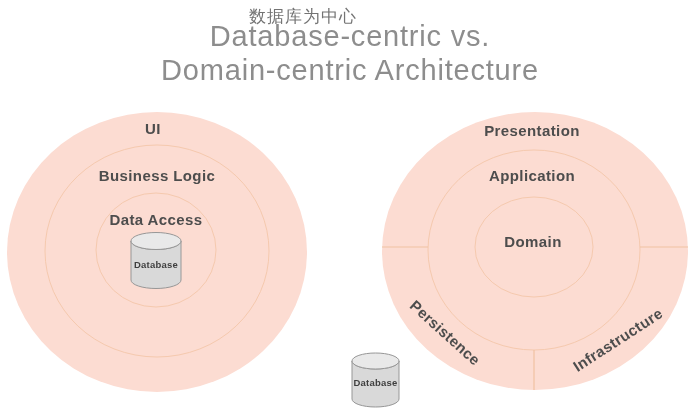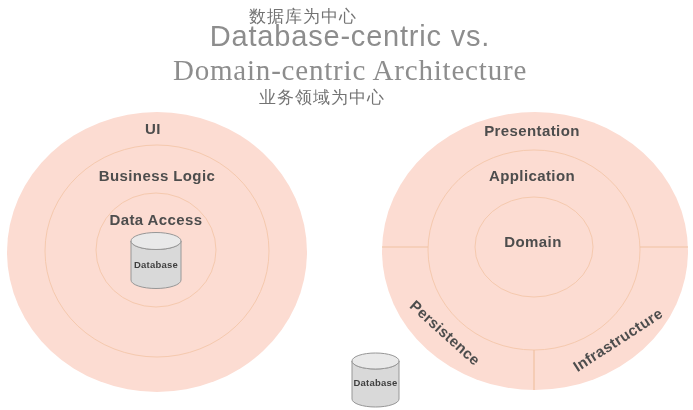--- a/index.html
+++ b/index.html
@@ -27,21 +27,21 @@
     position: absolute;
     left: 350px;
     transform: translateX(-50%);
     font-size: 29px;
     font-weight: 300;
     color: #8d8d8d;
     letter-spacing: 0.8px;
     white-space: nowrap;
   }
   .title-1 { top: 20px; text-align: right; }
-  .title-2 { top: 54px; font-family: Liberation Serif, serif; }
+  .title-2 { top: 54px; }
   svg.diagram { position: absolute; left: 0; top: 0; }
   text.layer-label {
     font-family: "Liberation Sans", sans-serif;
     font-size: 15px;
     font-weight: bold;
     fill: #4d4d4d;
     letter-spacing: 0.4px;
   }
   text.db-label {
     font-family: "Liberation Sans", sans-serif;
@@ -52,21 +52,20 @@
   }
 </style>
 </head>
 <body>
 
 <div class="stage">
 
   <div class="cn-label cn-top">数据库为中心</div>
   <div class="title-line title-1">Database-centric vs.</div>
   <div class="title-line title-2">Domain-centric Architecture</div>
-  <div class="cn-label cn-bottom">业务领域为中心</div>
 
   <svg class="diagram" width="693" height="410" viewBox="0 0 693 410">
 
     <g>
       <ellipse cx="157" cy="252" rx="150" ry="140" fill="#fcdcd2"></ellipse>
       <ellipse cx="157" cy="251" rx="112" ry="106" fill="none" stroke="#f5c9ae" stroke-width="1"></ellipse>
       <ellipse cx="156" cy="250" rx="60" ry="57" fill="none" stroke="#f5c9ae" stroke-width="1"></ellipse>
 
       <text class="layer-label" x="153" y="134" text-anchor="middle">UI</text>
       <text class="layer-label" x="157" y="181" text-anchor="middle">Business Logic</text>

